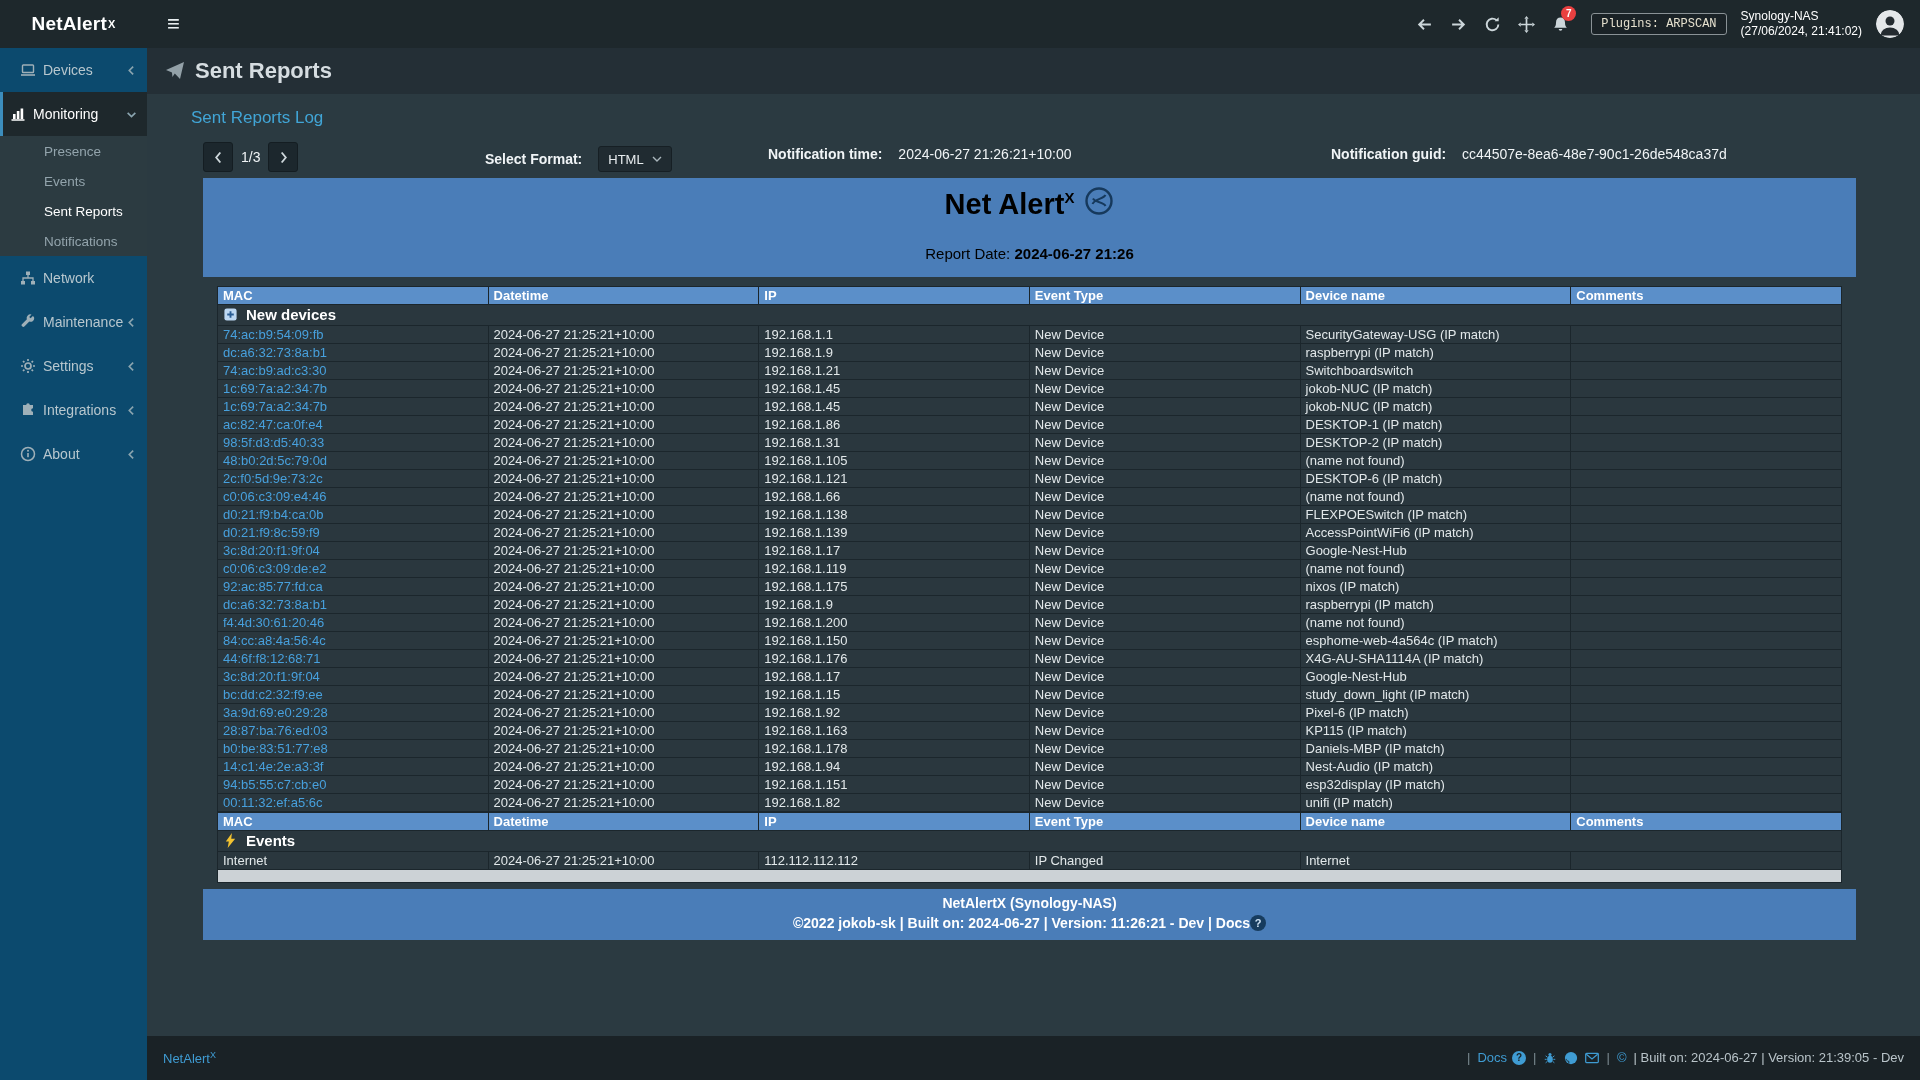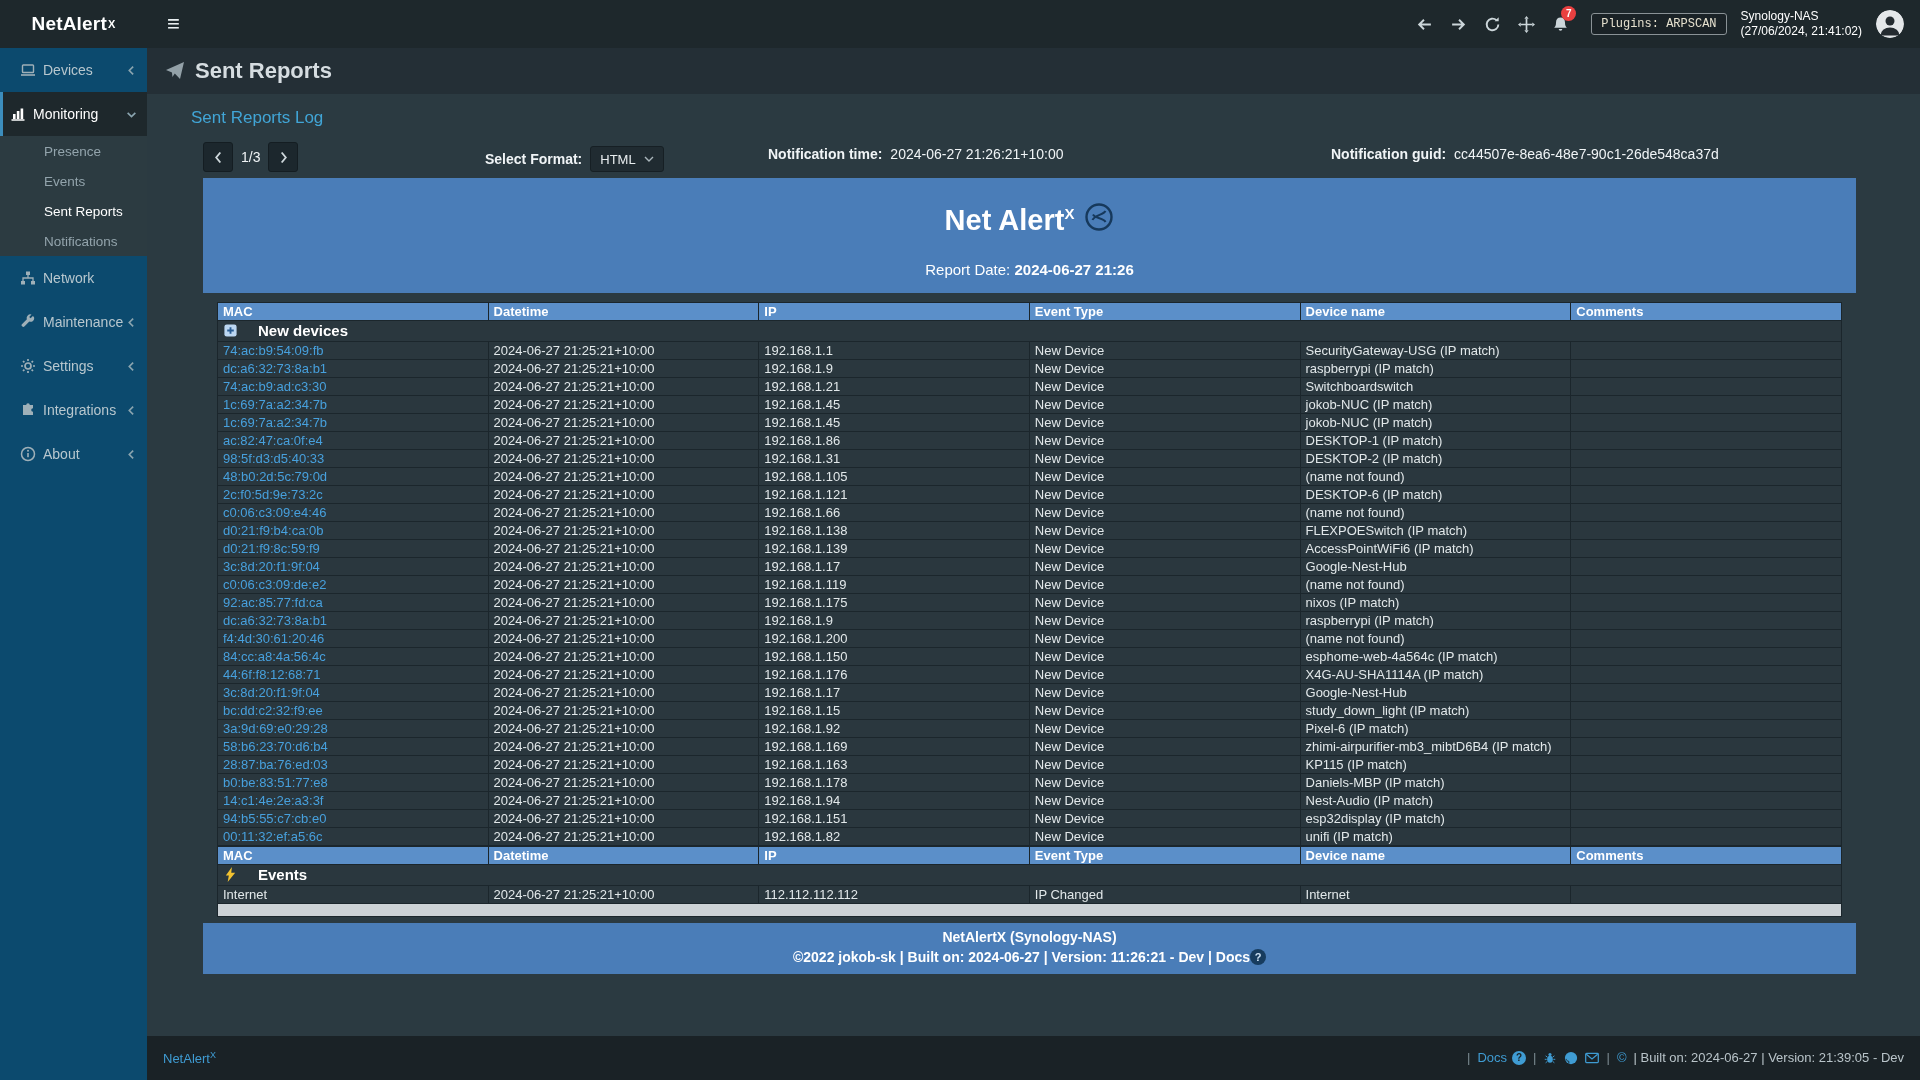--- a/index.html
+++ b/index.html
@@ -42,39 +42,39 @@
   .sub-item{height:30px;display:flex;align-items:center;padding-left:44px;font-size:13.5px;color:#93a4ac;cursor:pointer}
   .sub-item.active{color:#fff}
 
   
   .section-title{color:#41a5d6;font-size:17px;margin-bottom:10px}
   .controls{position:relative;height:34px;margin:14px 0 2px 12px;width:1653px;font-size:14px;color:#f0f4f6}
   .pager{position:absolute;left:0;top:0;display:flex;align-items:center;gap:8px}
   .pg-btn{width:30px;height:30px;background:#1c272d;border:1px solid #141d22;border-radius:3px;color:#cfd8dc;display:flex;align-items:center;justify-content:center;cursor:pointer}
   .pg-btn svg{width:11px;height:15px}
   .pg-label{font-size:14px}
-  .ctl{position:absolute;top:4px;display:flex;align-items:center;gap:8px;white-space:nowrap}
+  .ctl{position:absolute;top:4px;display:flex;align-items:center;gap:16px;white-space:nowrap}
   .lbl{font-weight:bold}
   .fmt{left:282px}
   .select{height:26px;background:#202b31;border:1px solid #161f24;border-radius:3px;color:#e8edef;font-size:13px;display:flex;align-items:center;gap:8px;padding:0 9px;cursor:pointer}
   .select svg{width:10px;height:6px;color:#aab6bc}
   .time{left:565px}
   .guid{left:1128px}
 
   
   .report{margin-left:12px;width:1653px}
-  .r-head{background:#4a7db8;color:#ffffff;text-align:center;padding:19px 0 15px}
+  .r-head{background:#4a7db8;color:#000000;text-align:center;padding:3px 0 15px}
   .r-title{font-size:29px;font-weight:bold;line-height:34px;display:flex;align-items:center;justify-content:center;gap:10px}
   .r-title sup{font-size:15px;align-self:flex-start;margin-top:2px}
   .r-title svg{width:30px;height:30px}
   .r-date{margin-top:24px;font-size:15px}
   .r-body{padding:9px 14px 6px}
   table.r-table{width:100%;border-collapse:collapse;table-layout:fixed}
   .band-td{background:#5b8fc9;border:1px solid #1b262c;padding:2px 6px}
-  .band-inner{display:flex;align-items:center;gap:20px;color:#fff;font-weight:bold;font-size:15px;line-height:18px}
+  .band-inner{display:flex;align-items:center;gap:8px;color:#fff;font-weight:bold;font-size:15px;line-height:18px}
   .band-inner svg{width:15px;height:15px;flex:0 0 15px}
   .r-table th{background:#5b8fc9;color:#fff;font-weight:bold;font-size:13px;line-height:15px;text-align:left;padding:1px 5px;border:1px solid #1b262c}
   .r-table td{font-size:13px;line-height:15px;color:#e2e8ea;padding:1px 5px;border:1px solid #1b262c;background:#2a373e;overflow:hidden;white-space:nowrap}
   .r-table td.mac-link{color:#47a0dd;cursor:pointer}
   tr.strip td{background:#ccd2d6;height:13px;padding:0}
   .r-foot{background:#4a7db8;color:#fff;text-align:center;padding:6px 0 8px}
   .r-foot .f1{font-size:14px;font-weight:bold;line-height:17px}
   .r-foot .f2{font-size:14px;font-weight:bold;line-height:17px;margin-top:3px;display:flex;justify-content:center;align-items:center;}
   .qcircle{width:16px;height:16px;border-radius:50%;background:#173c5e;color:#cfe3f5;font-size:11px;font-weight:bold;display:inline-flex;align-items:center;justify-content:center;cursor:pointer}
 
@@ -516,28 +516,20 @@
                   </tr>
                   <tr>
                     <td class="mac-link">3a:9d:69:e0:29:28</td>
                     <td>2024-06-27 21:25:21+10:00</td>
                     <td>192.168.1.92</td>
                     <td>New Device</td>
                     <td>Pixel-6 (IP match)</td>
                     <td></td>
                   </tr>
                   <tr>
-                    <td class="mac-link">58:b6:23:70:d6:b4</td>
-                    <td>2024-06-27 21:25:21+10:00</td>
-                    <td>192.168.1.169</td>
-                    <td>New Device</td>
-                    <td>zhimi-airpurifier-mb3_mibtD6B4 (IP match)</td>
-                    <td></td>
-                  </tr>
-                  <tr>
                     <td class="mac-link">28:87:ba:76:ed:03</td>
                     <td>2024-06-27 21:25:21+10:00</td>
                     <td>192.168.1.163</td>
                     <td>New Device</td>
                     <td>KP115 (IP match)</td>
                     <td></td>
                   </tr>
                   <tr>
                     <td class="mac-link">b0:be:83:51:77:e8</td>
                     <td>2024-06-27 21:25:21+10:00</td>

